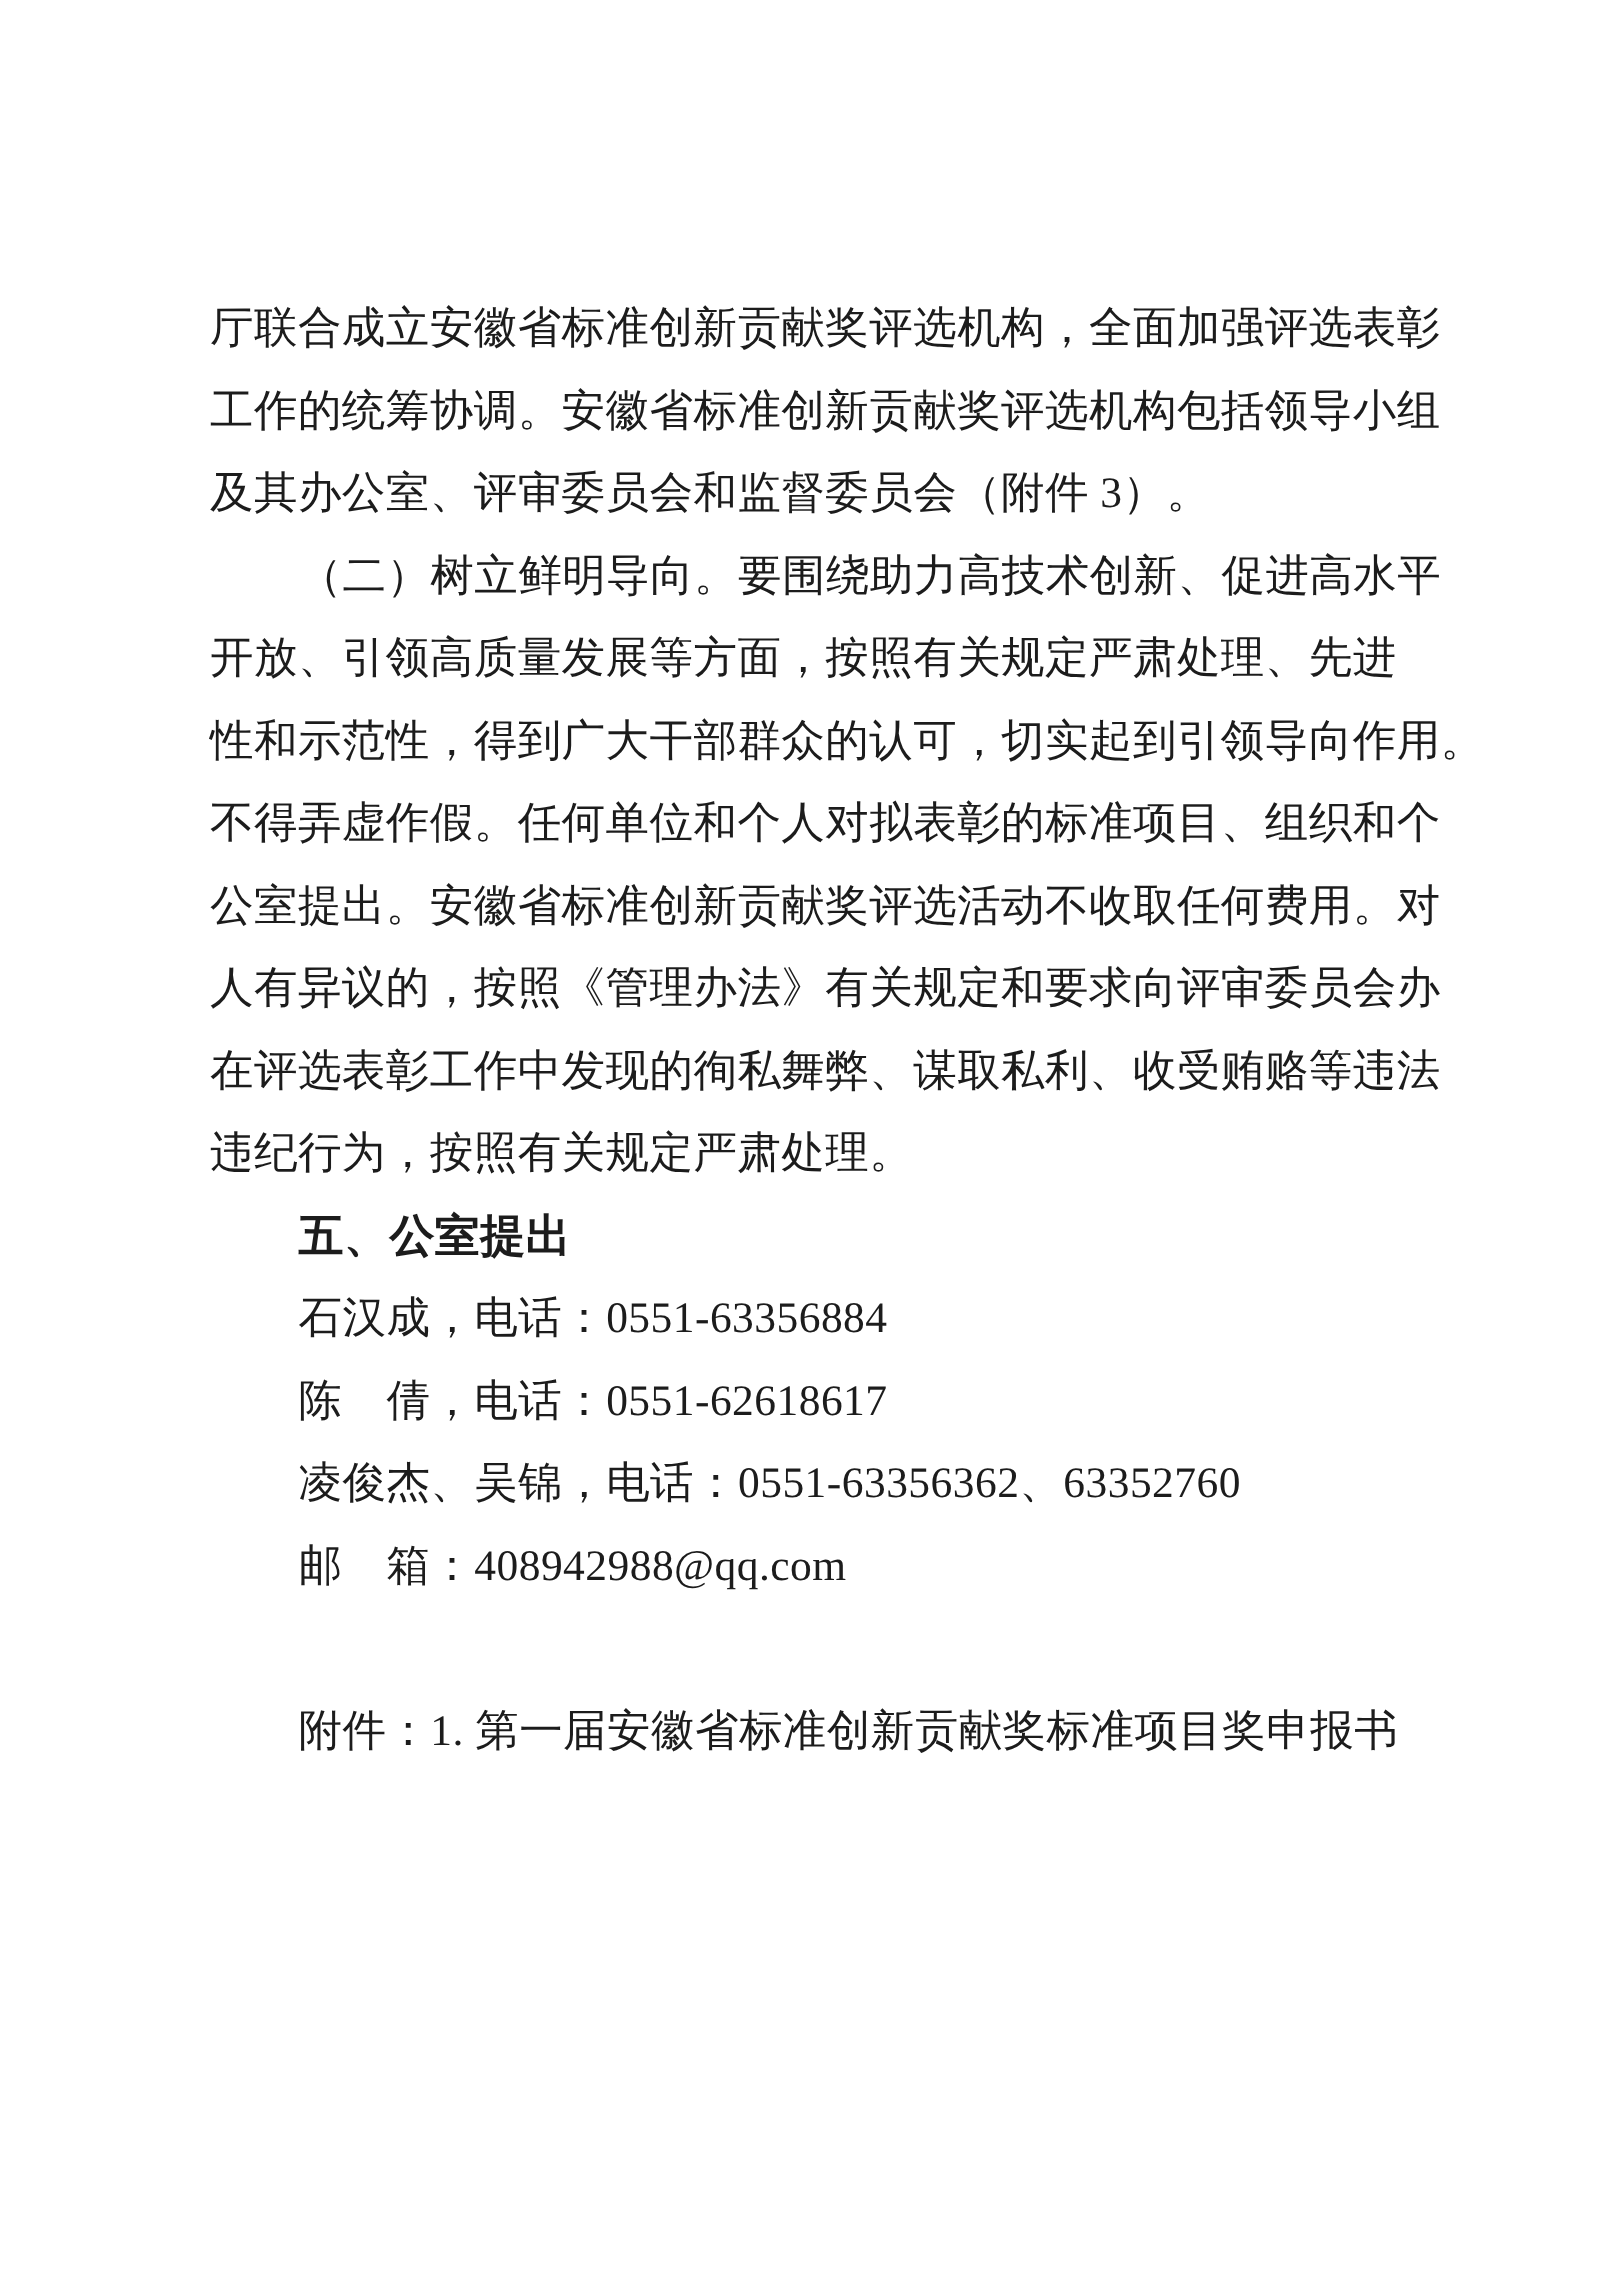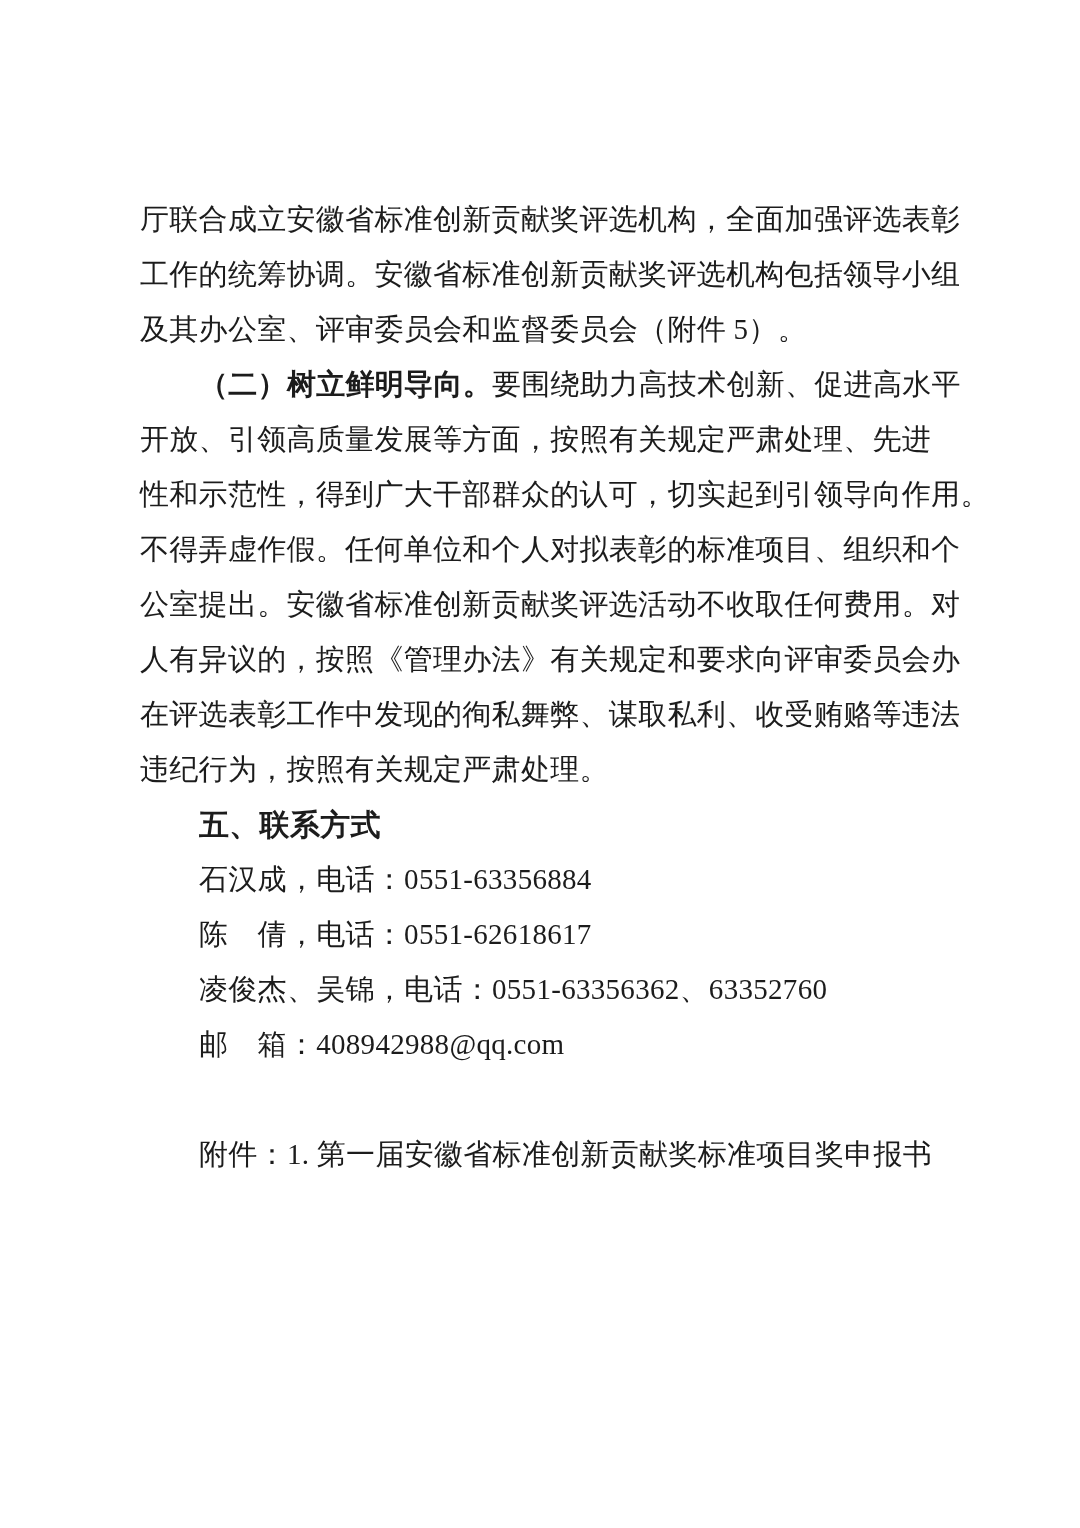--- a/index.html
+++ b/index.html
@@ -29,21 +29,21 @@
     letter-spacing: 0.3px;
     white-space: nowrap;
   }
   .line.indent {
     padding-left: 59px;
   }
   .line.blank {
     height: 55px;
   }
   .lead {
-    font-weight: 700;
+    font-weight: 400;
   }
   .line.heading {
     font-family: "Liberation Sans", "DejaVu Sans", sans-serif;
     font-weight: bold;
     font-size: 30px;
   }
   .footer {
     position: absolute;
     top: 1383px;
     right: 133px;
@@ -57,40 +57,40 @@
 <body>
 
 <div class="page">
 
   <div class="text-block">
 
     <div class="line">厅联合成立安徽省标准创新贡献奖评选机构，全面加强评选表彰</div>
 
     <div class="line">工作的统筹协调。安徽省标准创新贡献奖评选机构包括领导小组</div>
 
-    <div class="line">及其办公室、评审委员会和监督委员会（附件 5）。</div>
+    <div class="line">及其办公室、评审委员会和监督委员会（附件 3）。</div>
 
     <div class="line indent"><span class="lead">（二）树立鲜明导向。</span><span>要围绕助力高技术创新、促进高水平</span></div>
 
     <div class="line">开放、引领高质量发展等方面，按照有关规定严肃处理、先进</div>
 
     <div class="line">性和示范性，得到广大干部群众的认可，切实起到引领导向作用。</div>
 
 
     <div class="line">不得弄虚作假。任何单位和个人对拟表彰的标准项目、组织和个</div>
 
     <div class="line">公室提出。安徽省标准创新贡献奖评选活动不收取任何费用。对</div>
 
     <div class="line">人有异议的，按照《管理办法》有关规定和要求向评审委员会办</div>
 
     <div class="line">在评选表彰工作中发现的徇私舞弊、谋取私利、收受贿赂等违法</div>
 
     <div class="line">违纪行为，按照有关规定严肃处理。</div>
 
-    <div class="line indent heading">五、联系方式</div>
+    <div class="line indent heading">五、公室提出</div>
 
 
     <div class="line indent">石汉成，电话：0551-63356884</div>
 
     <div class="line indent">陈　倩，电话：0551-62618617</div>
 
 
     <div class="line indent">凌俊杰、吴锦，电话：0551-63356362、63352760</div>
 
     <div class="line indent">邮　箱：408942988@qq.com</div>

